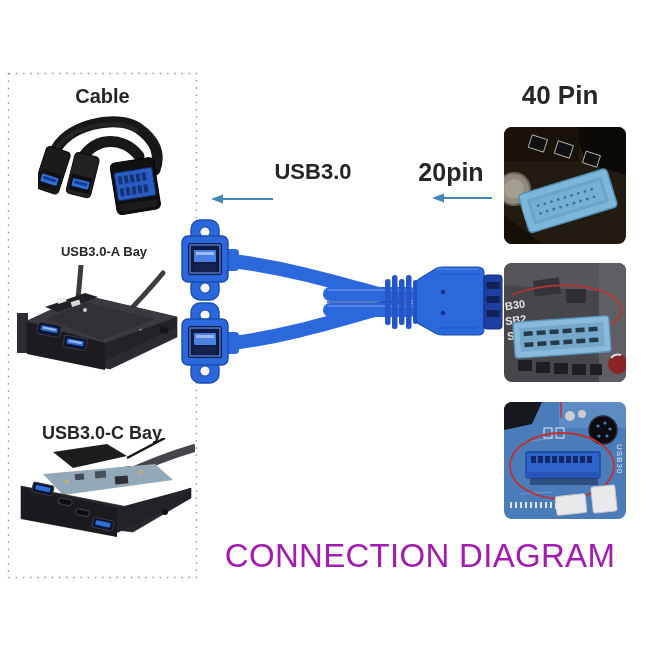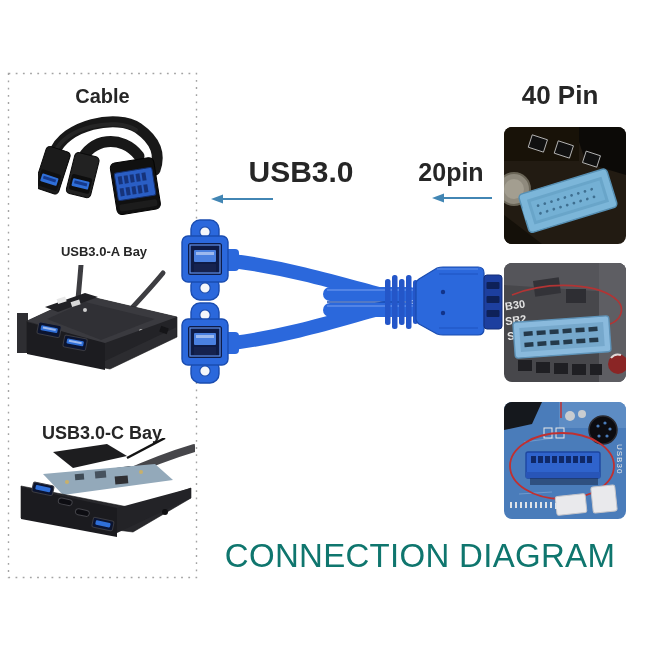--- a/index.html
+++ b/index.html
@@ -6,28 +6,28 @@
   body{
     width:650px;height:650px;position:relative;background:#ffffff;
     font-family:"Liberation Sans",sans-serif;overflow:hidden;color:#232323;
   }
   .abs{position:absolute;}
   .label{
     display:flex;align-items:center;justify-content:center;
     font-weight:bold;color:#262626;white-space:nowrap;text-align:right;
   }
   #cable-label{left:8px;top:85px;width:189px;height:22px;font-size:20px;}
-  #usb3-label{left:256px;top:158px;width:90px;height:28px;font-size:30px;}
+  #usb3-label{left:268px;top:158px;width:90px;height:28px;font-size:22px;}
   #pin20-label{left:378px;top:158px;width:74px;height:28px;font-size:25px;margin-left:36px;}
   #pin20-header-label{left:520px;top:81px;width:80px;height:28px;font-size:26px;}
   #bay-a-label{left:19px;top:240px;width:170px;height:22px;font-size:13px;}
   #bay-c-label{left:17px;top:422px;width:170px;height:22px;font-size:18px;}
   #diagram-title{
     left:198px;top:536px;width:444px;height:40px;
-    font-size:33px;font-weight:400;color:#0f766e;letter-spacing:0.3px;
+    font-size:33px;font-weight:400;color:#a21caf;letter-spacing:0.3px;
   }
   .photo{border-radius:8px;overflow:hidden;}
   svg{display:block;}
   svg text{font-family:"Liberation Sans",sans-serif;}
 </style>
 </head>
 <body>
 
 <svg class="abs" style="left:0;top:0;" width="650" height="650" viewBox="0 0 650 650">
   <rect x="8.5" y="73.5" width="188" height="504" fill="none" stroke="#a3a3a3" stroke-width="1.4" stroke-dasharray="1.8 5.4"></rect>

